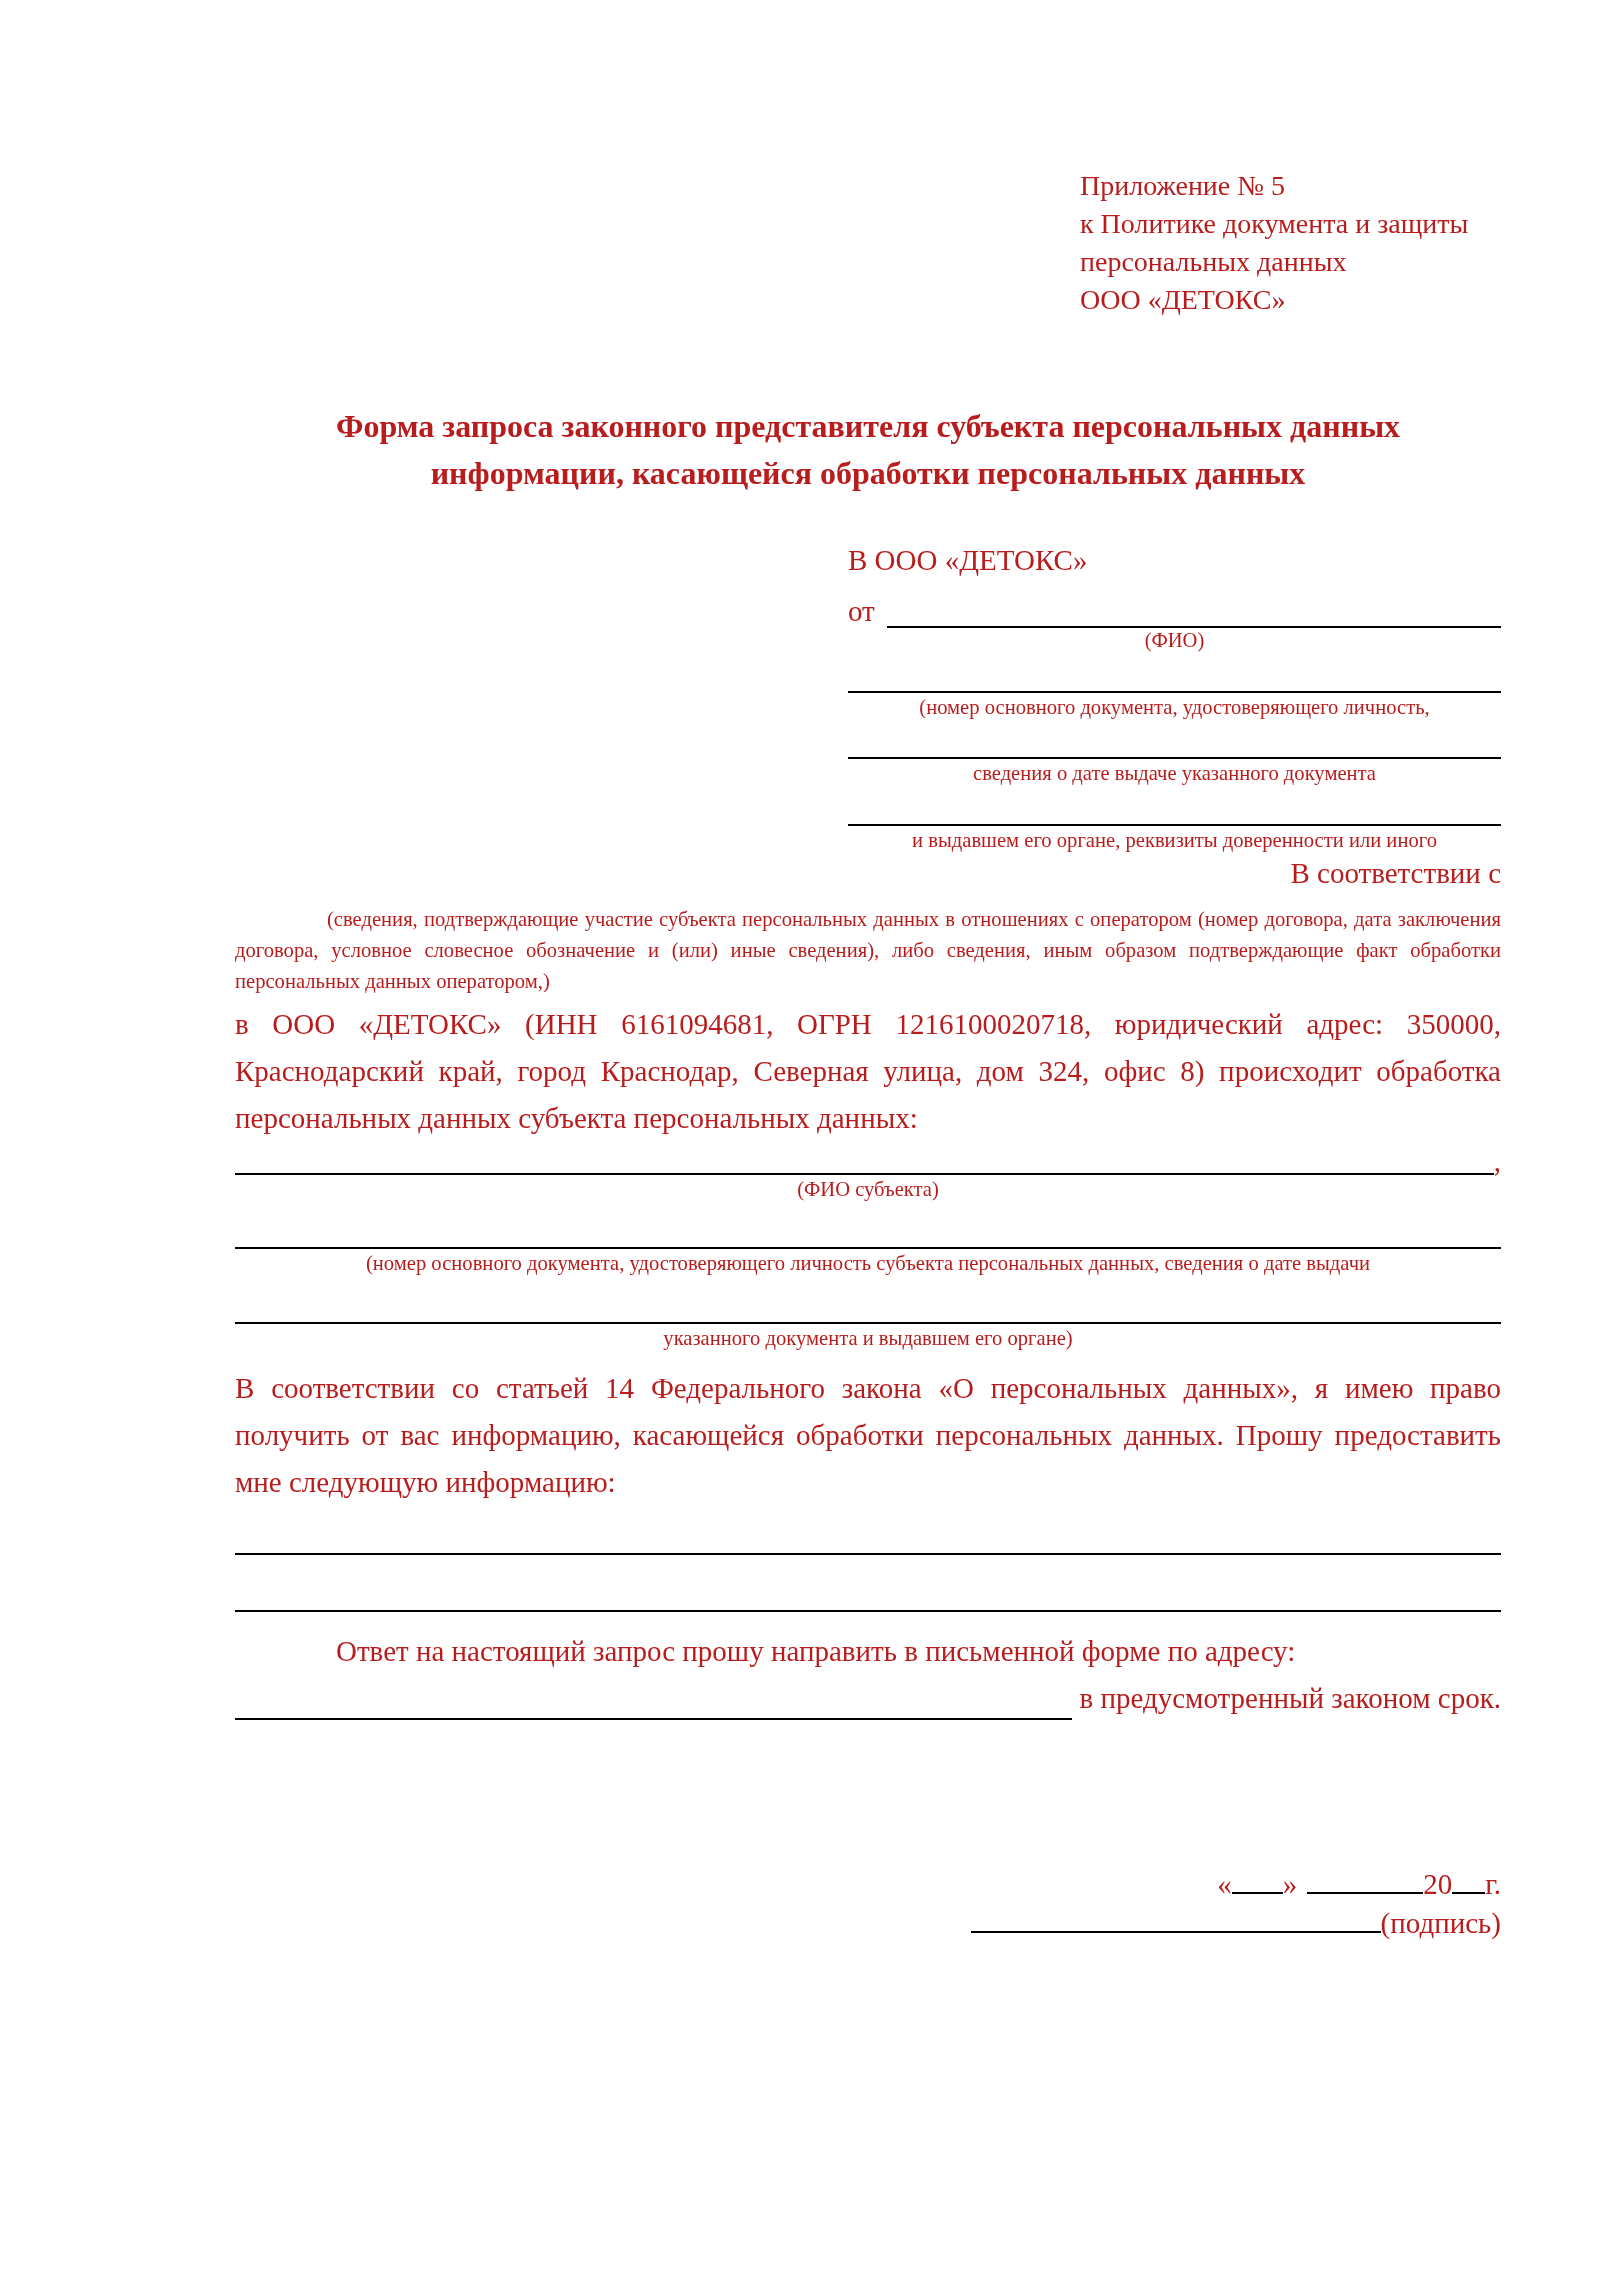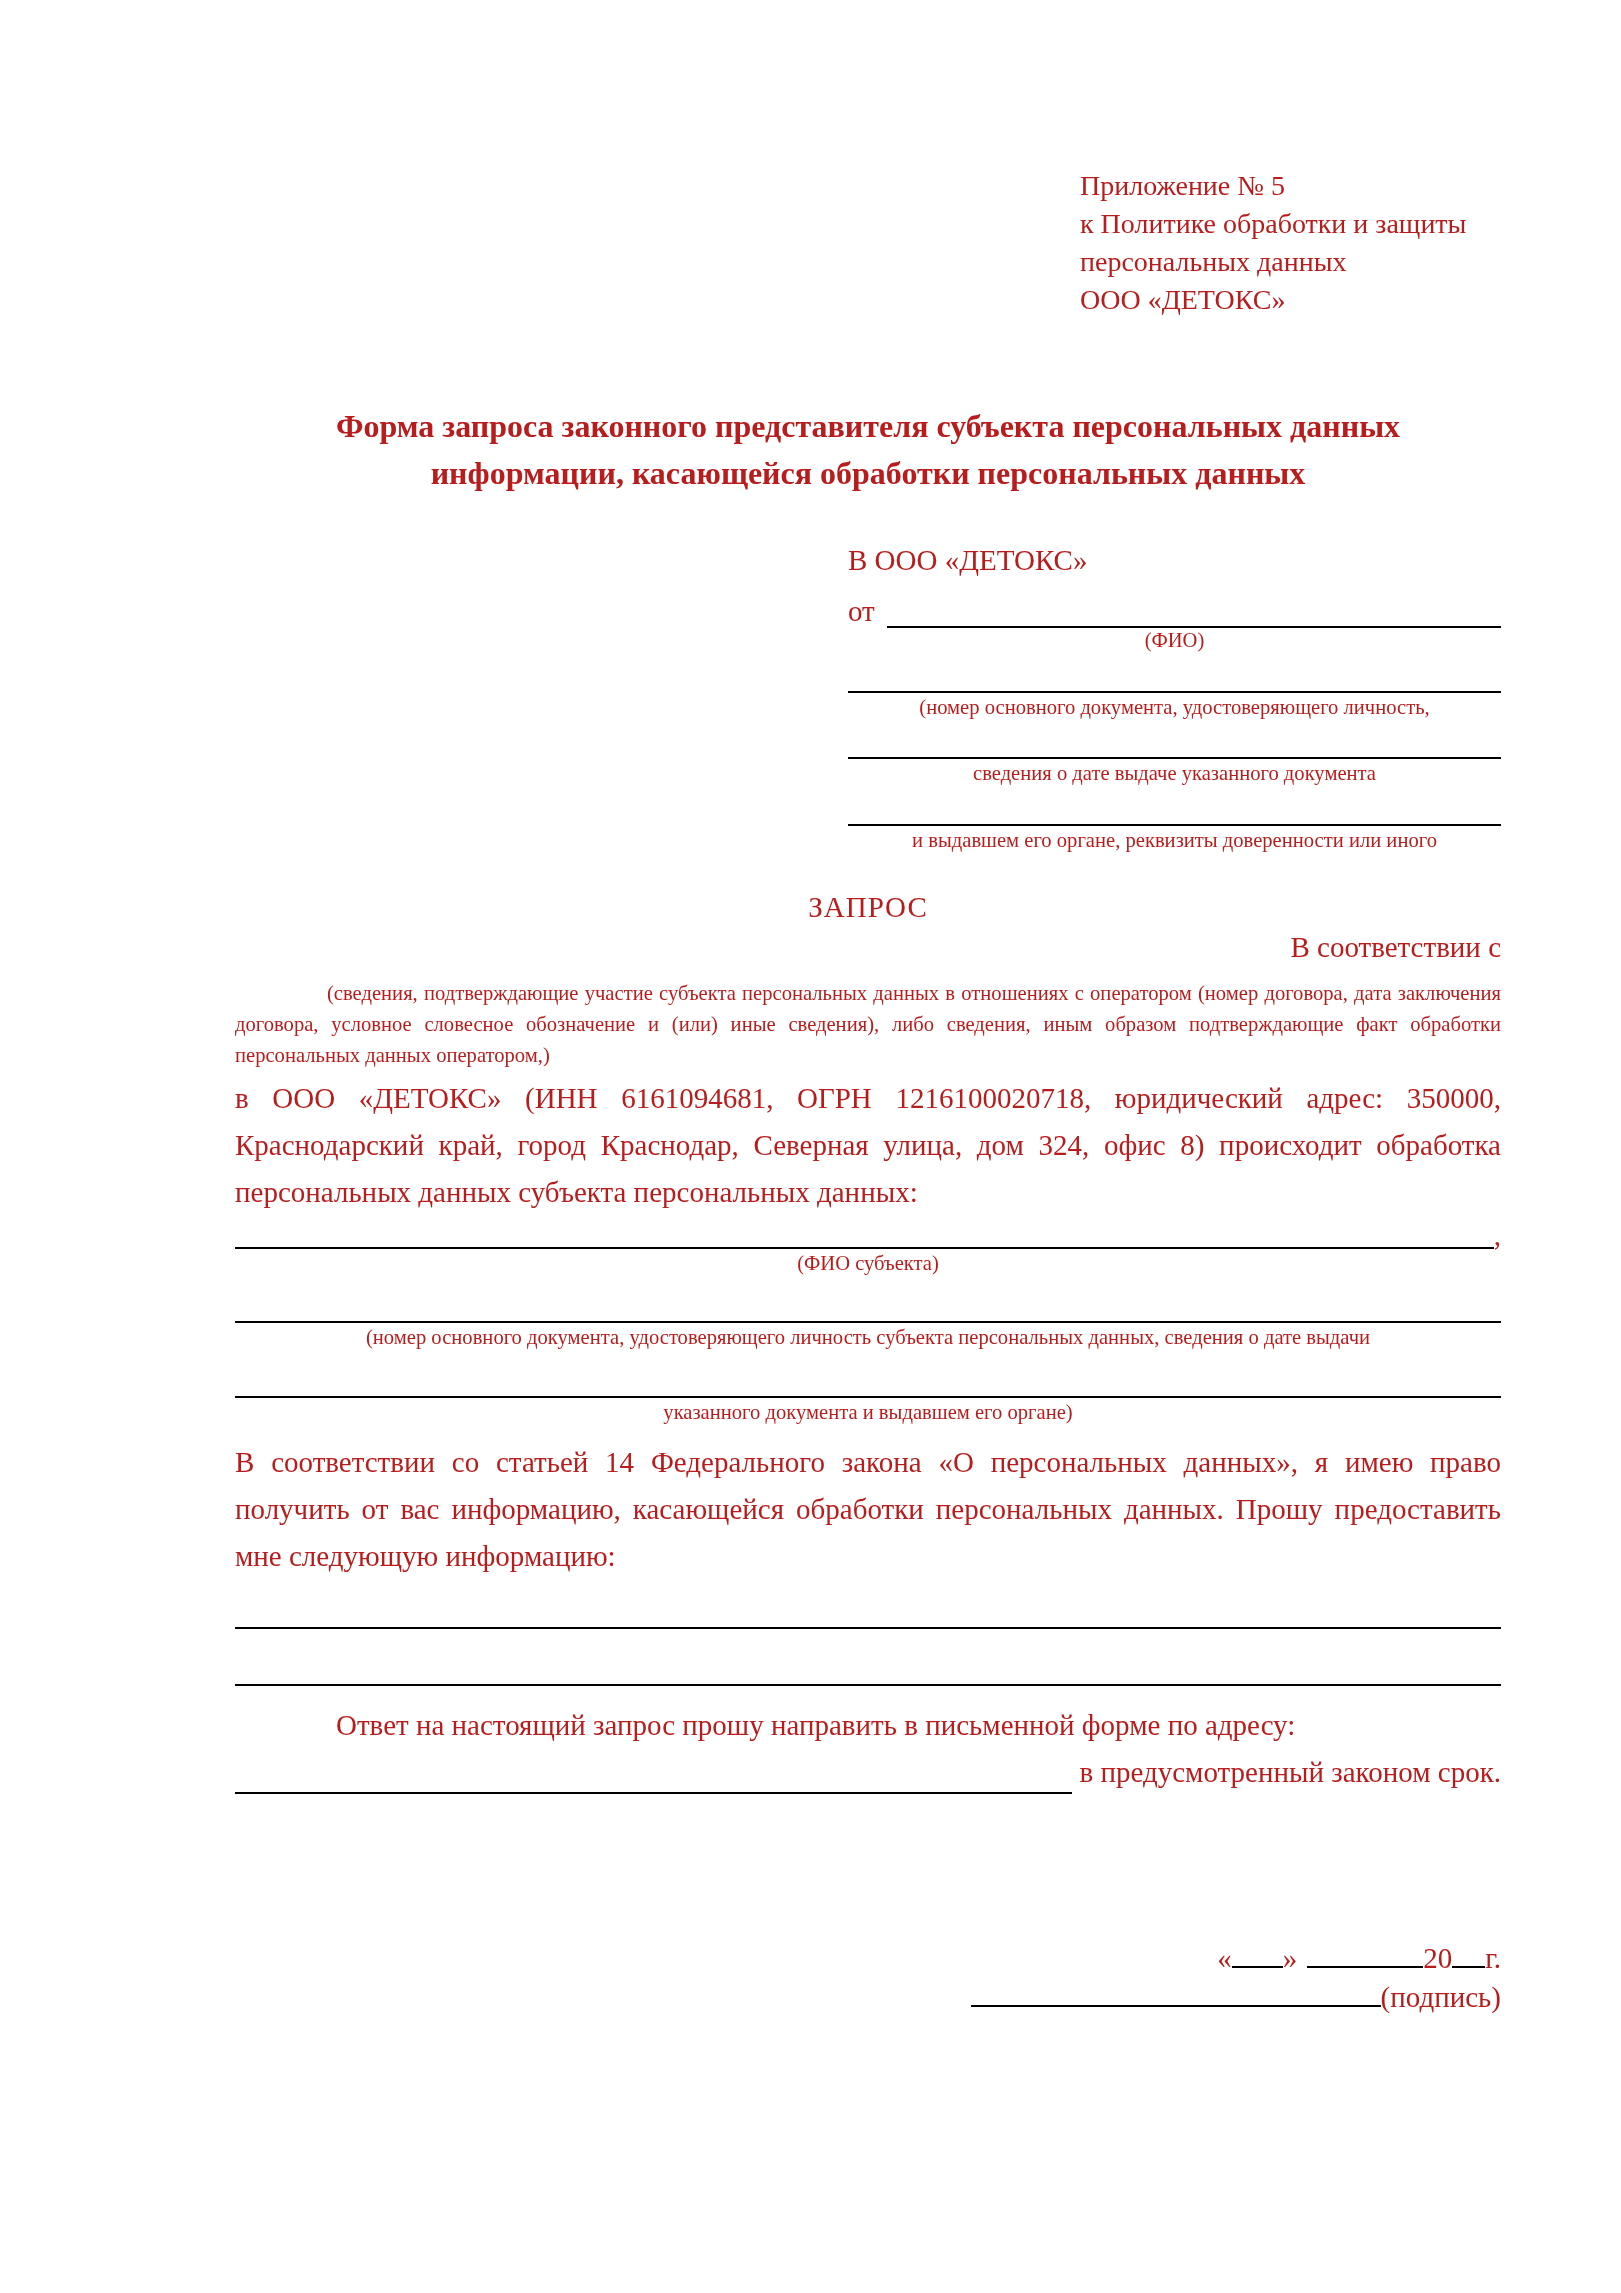--- a/index.html
+++ b/index.html
@@ -64,21 +64,21 @@
   .sig-line { display:inline-block; width:410px; border-bottom:2.9px solid #000; height:27.4px; vertical-align:baseline; }
 </style>
 </head>
 <body>
 
 <div class="page">
   <div class="content">
 
     <div class="appendix">
       <div>Приложение № 5</div>
-      <div>к Политике обработки и защиты</div>
+      <div>к Политике документа и защиты</div>
       <div>персональных данных</div>
       <div>ООО «ДЕТОКС»</div>
     </div>
 
     <div class="doc-title">
       <div>Форма запроса законного представителя субъекта персональных данных</div>
       <div>информации, касающейся обработки персональных данных</div>
     </div>
 
     <div class="addressee">
@@ -96,21 +96,20 @@
       <div class="afield">
         <div class="field-line"></div>
         <div class="cap">сведения о дате выдаче указанного документа</div>
       </div>
       <div class="afield">
         <div class="field-line"></div>
         <div class="cap">и выдавшем его органе, реквизиты доверенности или иного</div>
       </div>
     </div>
 
-    <div class="req-heading">ЗАПРОС</div>
 
     <div class="basis-row">
       <span>В соответствии с</span>
       <span class="fl"></span>
     </div>
     <div class="basis-note">(сведения, подтверждающие участие субъекта персональных данных в отношениях с оператором (номер договора, дата заключения договора, условное словесное обозначение и (или) иные сведения), либо сведения, иным образом подтверждающие факт обработки персональных данных оператором,)</div>
 
     <div class="body-par">в ООО «ДЕТОКС» (ИНН 6161094681, ОГРН 1216100020718, юридический адрес: 350000, Краснодарский край, город Краснодар, Северная улица, дом 324, офис 8) происходит обработка персональных данных субъекта персональных данных:</div>
 
     <div class="subj-line-row">

